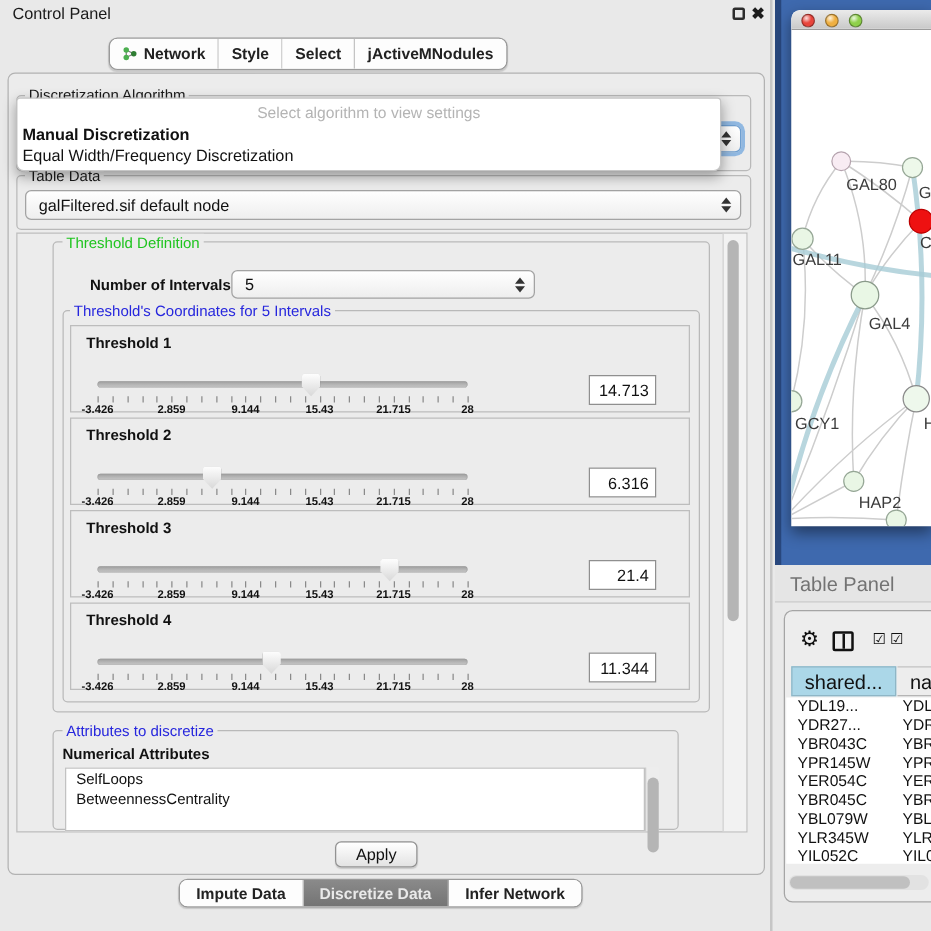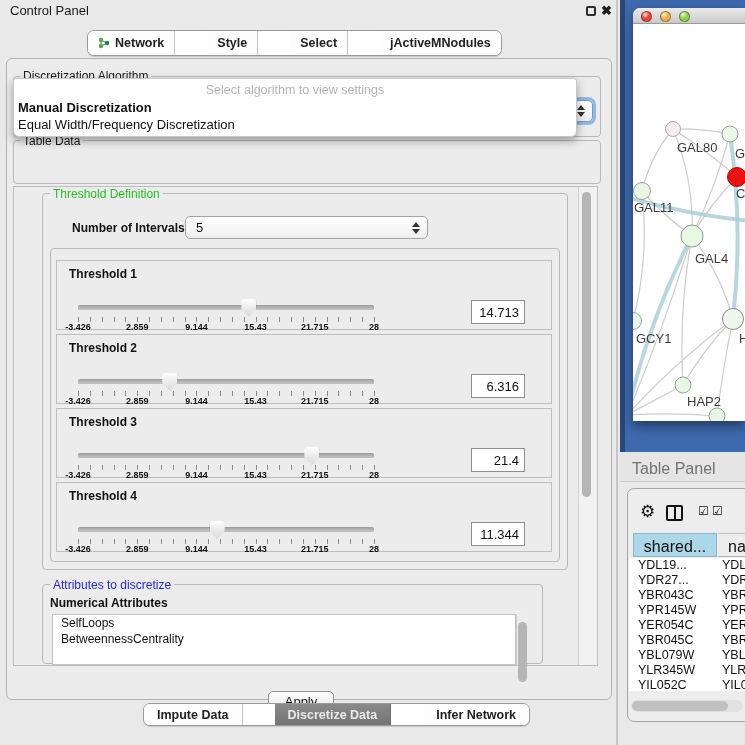--- a/index.html
+++ b/index.html
@@ -7,21 +7,21 @@
   .screen{position:relative;width:745px;height:745px;overflow:hidden;
           background:#e9e9e9;font-family:"Liberation Sans",sans-serif;color:#111;}
   .abs{position:absolute;}
 
   
   .titlebar{left:0;top:0;width:618px;height:22px;background:#e9e9e9;}
   .titlebar .title{position:absolute;left:10px;top:3px;font-size:13px;color:#1a1a1a;}
   .float-icon{position:absolute;left:586px;top:6px;width:10px;height:10px;border:2px solid #2c2c2c;border-radius:2px;background:transparent;}
   .close-icon{position:absolute;left:601px;top:3px;font-size:13px;font-weight:bold;color:#1c1c1c;}
 
-  .tabstrip{display:flex;align-items:stretch;height:26px;background:#fff;border:1px solid #9a9a9a;border-radius:7px;overflow:hidden;box-shadow:0 1px 1px rgba(0,0,0,.15);gap:32px;}
+  .tabstrip{display:flex;align-items:stretch;height:26px;background:#fff;border:1px solid #9a9a9a;border-radius:7px;overflow:hidden;box-shadow:0 1px 1px rgba(0,0,0,.15);}
   .tabstrip .seg{display:flex;align-items:center;gap:5px;padding:0 10px;font-size:12.5px;font-weight:bold;color:#222;border-right:1px solid #c4c4c4;background:#fdfdfd;cursor:default;}
   .tabstrip .seg:last-child{border-right:none;}
   .tabstrip .seg.sel{background:linear-gradient(#8a8a8a,#747474);color:#e9e9e9;border-right-color:#6d6d6d;}
 
   .content-border{left:6px;top:58px;width:606px;height:642px;border:1px solid #b2b2b2;border-radius:6px;background:#ececec;}
   .cp-right-edge{left:616px;top:0;width:2px;height:745px;background:#c6c6c6;}
 
   .group{position:absolute;border:1px solid #b9b9b9;border-radius:4px;}
   .legend{position:absolute;font-size:12px;background:#ececec;padding:0 3px;white-space:nowrap;}
   .legend.green{color:#1fc41f;}
@@ -51,21 +51,21 @@
   .thr-thumb{position:absolute;top:38px;width:15px;height:18px;background:linear-gradient(#fefefe,#d8d8d8);clip-path:polygon(12% 0,88% 0,100% 12%,100% 55%,50% 100%,0 55%,0 12%);filter:drop-shadow(0 0 1px #777);}
   .tick{position:absolute;top:56px;width:1px;height:5px;background:#8a8a8a;}
   .tick-lab{position:absolute;top:61px;font-size:9px;font-weight:bold;color:#111;transform:translateX(-50%);white-space:nowrap;}
   .thr-value{position:absolute;left:414px;top:39px;width:54px;height:24px;background:#fff;border:1px solid #8f8f8f;font-size:13px;text-align:right;padding:4px 5px 0 0;}
 
   .attr-list{position:absolute;background:#fff;border:1px solid #c2c2c2;font-size:12px;overflow:hidden;}
   .attr-item{padding:1px 0 1px 8px;height:16px;line-height:15px;white-space:nowrap;}
   .attr-sb{position:absolute;width:11px;background:#ededed;border-left:1px solid #ccc;}
   .attr-sb .t{position:absolute;left:1px;top:8px;width:9px;height:60px;background:#b5b5b5;border-radius:5px;}
 
-  .apply-btn{position:absolute;left:268px;top:673px;width:66px;height:21px;background:linear-gradient(#ffffff,#e3e3e3);border:1px solid #929292;border-radius:5px;font-size:13px;text-align:center;padding-top:2px;box-shadow:0 1px 1px rgba(0,0,0,.15);margin-top:18px;}
+  .apply-btn{position:absolute;left:268px;top:673px;width:66px;height:21px;background:linear-gradient(#ffffff,#e3e3e3);border:1px solid #929292;border-radius:5px;font-size:13px;text-align:center;padding-top:2px;box-shadow:0 1px 1px rgba(0,0,0,.15);}
 
   
   .desktop{left:620px;top:0;width:125px;height:452px;background:#3e69ae;}
   .desktop-edge{left:620px;top:0;width:5px;height:452px;background:#28477d;}
   .macwin{left:633px;top:8px;width:112px;height:413px;border-radius:7px 0 0 0;box-shadow:0 5px 12px rgba(0,0,0,.45);overflow:hidden;background:#fff;}
   .mactitle{position:absolute;left:0;top:0;width:100%;height:16px;background:linear-gradient(#ebebeb,#c9c9c9);border-bottom:1px solid #9b9b9b;border-radius:7px 0 0 0;}
   .light{position:absolute;top:3px;width:11px;height:11px;border-radius:50%;}
   .netsvg{position:absolute;left:0;top:17px;}
 
   .tp-titlebar{left:620px;top:452px;width:125px;height:30px;background:#e5e5e5;border-bottom:1px solid #cbcbcb;}
@@ -131,38 +131,46 @@
   </div>
 
   <div class="abs popup">
     <div class="prompt">Select algorithm to view settings</div>
     <div class="opt b" style="top:21px;">Manual Discretization</div>
     <div class="opt" style="top:38px;">Equal Width/Frequency Discretization</div>
   </div>
 
   <div class="group" style="left:13px;top:140px;width:588px;height:44px;"></div>
   <span class="legend dark" style="left:20px;top:134px;">Table Data</span>
+  <div class="combo abs" style="left:20px;top:152px;width:573px;height:24px;">
+    <span>galFiltered.sif default node</span>
+    <span class="arrows">
+        <span class="tri-up"></span>
+        <span class="tri-dn"></span>
+      </span>
+  </div>
 
   <div class="abs scrollpane"></div>
   <div class="abs vsb-track"></div>
   <div class="abs vsb-thumb"></div>
 
   <div class="group" style="left:42px;top:193px;width:526px;height:377px;"></div>
   <span class="legend green" style="left:50px;top:187px;">Threshold Definition</span>
 
   <span class="bold-label" style="left:72px;top:221px;">Number of Intervals</span>
   <div class="combo abs" style="left:185px;top:216px;width:243px;height:23px;">
     <span>5</span>
     <span class="arrows">
         <span class="tri-up"></span>
         <span class="tri-dn"></span>
       </span>
   </div>
 
   <div class="group" style="left:50px;top:248px;width:510px;height:314px;"></div>
+  <span class="legend blue" style="left:56px;top:242px;">Threshold's Coordinates for 5 Intervals</span>
   <div id="thresholds">
       <div class="thr-box" style="top: 260px;">
         <div class="thr-label">Threshold 1</div>
         <div class="thr-track"></div>
         <div class="tick" style="left: 21px;"></div>
         <div class="tick" style="left: 32.84px;"></div>
         <div class="tick" style="left: 44.68px;"></div>
         <div class="tick" style="left: 56.52px;"></div>
         <div class="tick" style="left: 68.36px;"></div>
         <div class="tick" style="left: 80.2px;"></div>

